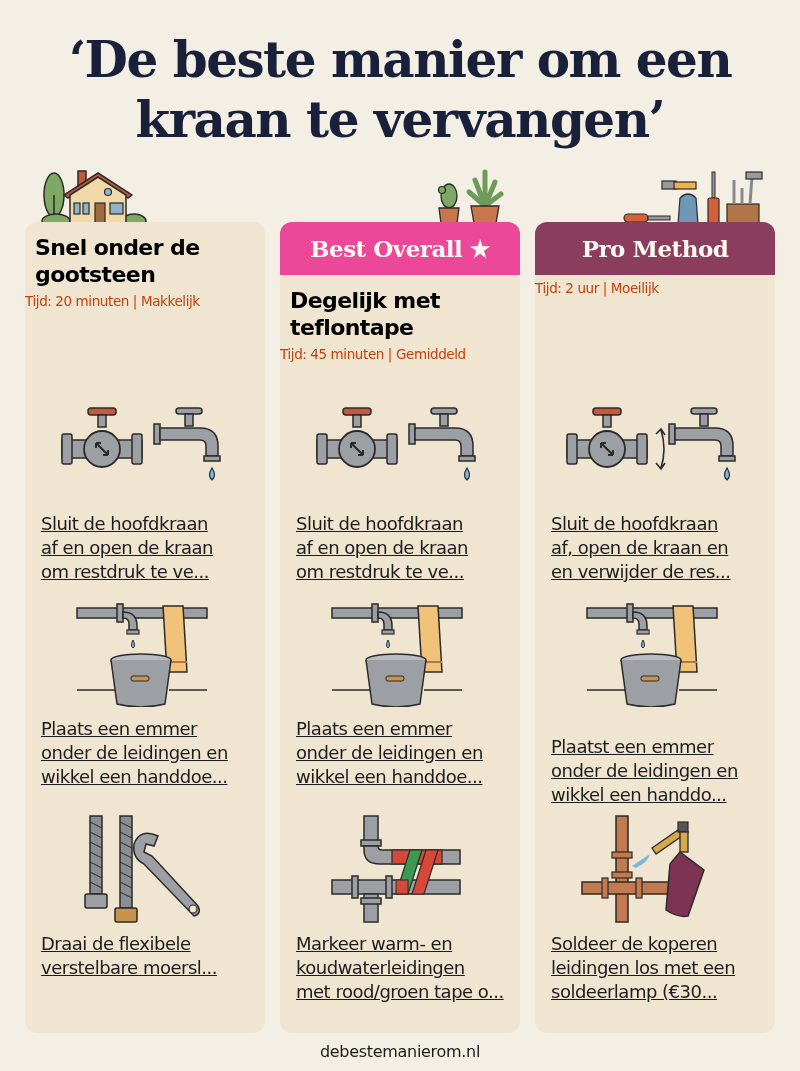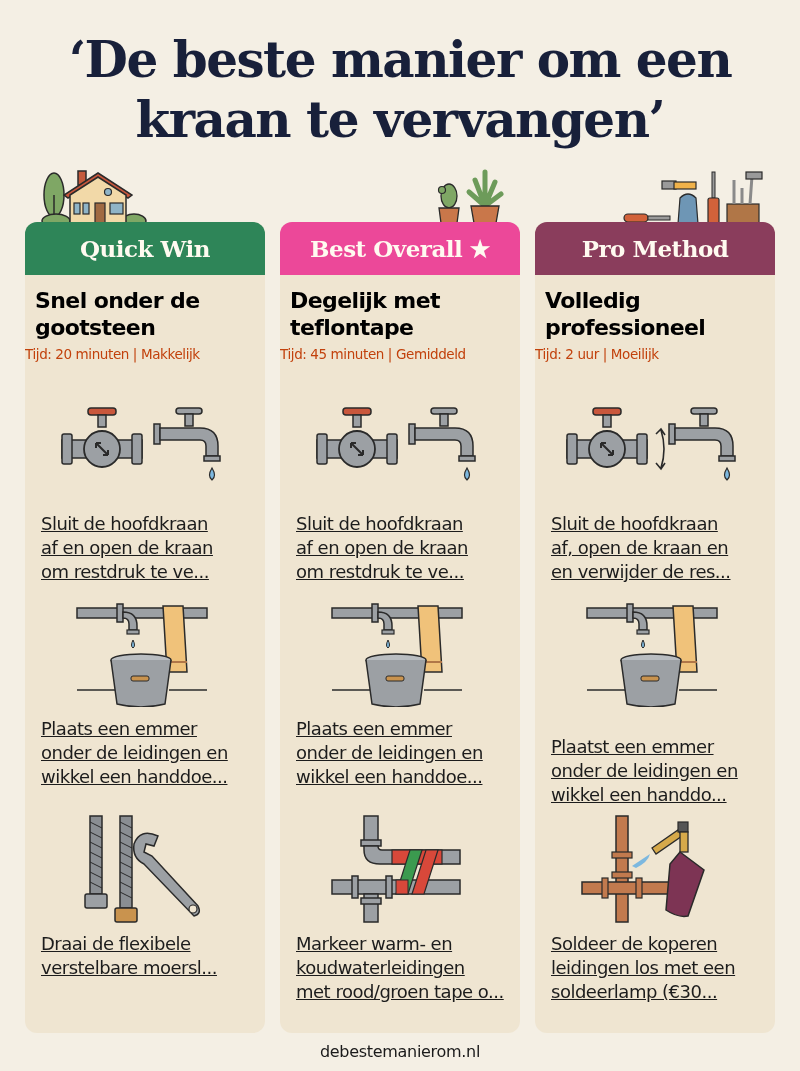--- a/index.html
+++ b/index.html
@@ -112,23 +112,20 @@
   <rect x="52" y="14" width="22" height="7" fill="#f0b24a" stroke="#2a2a2a" stroke-width="1.2"></rect>
   <path d="M58,30 Q66,22 74,30 L76,56 L56,56 Z" fill="#6e96b5" stroke="#2a2a2a" stroke-width="1.2"></path>
   <rect x="90" y="4" width="3" height="26" fill="#9a9a9a" stroke="#2a2a2a" stroke-width="1"></rect>
   <rect x="86" y="30" width="11" height="26" rx="2" fill="#d2623a" stroke="#2a2a2a" stroke-width="1.2"></rect>
   <rect x="105" y="36" width="32" height="20" fill="#b07647" stroke="#2a2a2a" stroke-width="1.2"></rect>
   <path d="M112,36 L112,12 M120,36 L120,20 M128,36 L130,8" stroke="#8a8a8a" stroke-width="3"></path>
   <rect x="124" y="4" width="16" height="7" fill="#9a9a9a" stroke="#2a2a2a" stroke-width="1.2"></rect>
 </svg>
 
 <div class="card" style="left:25px">
-  <div class="card-header" style="background:#2e8558">
-    <span>Quick Win</span>
-  </div>
   <div class="card-title">
     <div>Snel onder de</div>
     <div>gootsteen</div>
   </div>
   <div class="card-meta">Tijd: 20 minuten | Makkelijk</div>
 
   <div class="step" style="top:180px">
     <div class="illus" style="top:0">
       <svg width="170" height="90" viewBox="0 0 170 90">
         <rect x="28" y="6" width="28" height="7" rx="3" fill="#c9573c" stroke="#2a2a2a" stroke-width="1.5"></rect>
@@ -277,24 +274,20 @@
       <div>Markeer warm- en</div>
       <div>koudwaterleidingen</div>
       <div>met rood/groen tape o...</div>
     </div>
   </div>
 </div>
 
 <div class="card" style="left:535px">
   <div class="card-header" style="background:#8a3d5c">
     <span>Pro Method</span>
-  </div>
-  <div class="card-title">
-    <div>Volledig</div>
-    <div>professioneel</div>
   </div>
   <div class="card-meta">Tijd: 2 uur | Moeilijk</div>
 
   <div class="step" style="top:180px">
     <div class="illus" style="top:0">
       <svg width="180" height="90" viewBox="0 0 180 90">
         <rect x="28" y="6" width="28" height="7" rx="3" fill="#c9573c" stroke="#2a2a2a" stroke-width="1.5"></rect>
         <rect x="38" y="13" width="8" height="12" fill="#9ca0a4" stroke="#2a2a2a" stroke-width="1.5"></rect>
         <rect x="2" y="38" width="80" height="18" fill="#9ca0a4" stroke="#2a2a2a" stroke-width="1.5"></rect>
         <rect x="2" y="32" width="10" height="30" rx="2" fill="#9ca0a4" stroke="#2a2a2a" stroke-width="1.5"></rect>

